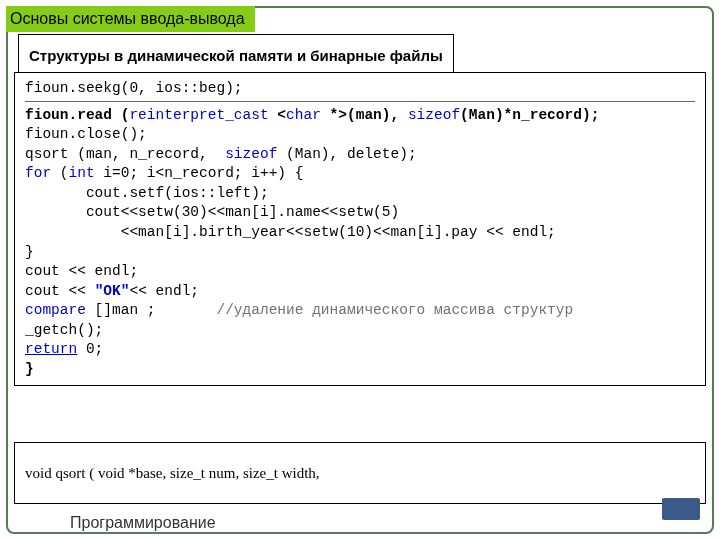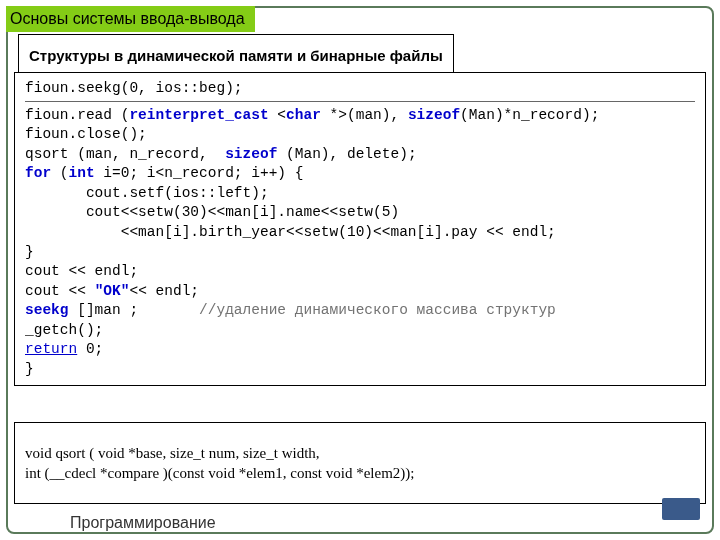--- a/index.html
+++ b/index.html
@@ -53,24 +53,24 @@
     font-family: "Courier New", monospace;
     font-size: 14.5px;
     line-height: 1.35;
     white-space: pre;
   }
   .hr-line {
     border: none;
     border-top: 1px solid #666;
     margin: 2px 0 4px 0;
   }
-  .kw { color: #0000cc; font-weight: bold; }
+  .kw { color: #0000cc; font-weight: normal; }
   .str { color: #0000cc; font-weight: bold; }
   .cmt { color: #737373; }
-  .bold { font-weight: normal; }
+  .bold { font-weight: bold; }
   .ret { color: #0000cc; text-decoration: underline; }
   .footer-box {
     position: absolute;
     left: 14px;
     right: 14px;
     bottom: 36px;
     border: 1px solid #000;
     padding: 20px 10px;
     font-family: "Times New Roman", serif;
     font-size: 15px;
@@ -107,24 +107,23 @@
 <hr class="hr-line"><span class="bold">fioun.read (</span><span class="kw">reinterpret_cast</span><span class="bold"> &lt;</span><span class="kw">char</span><span class="bold"> *&gt;(man), </span><span class="kw">sizeof</span><span class="bold">(Man)*n_record);</span>
 <span>fioun.close();</span>
 <span>qsort (man, n_record,  </span><span class="kw">sizeof</span><span> (Man), delete);</span>
 <span class="kw">for</span><span> (</span><span class="kw">int</span><span> i=0; i&lt;n_record; i++) {</span>
 <span>       cout.setf(ios::left);</span>
 <span>       cout&lt;&lt;setw(30)&lt;&lt;man[i].name&lt;&lt;setw(5)</span>
 <span>           &lt;&lt;man[i].birth_year&lt;&lt;setw(10)&lt;&lt;man[i].pay &lt;&lt; endl;</span>
 <span>}</span>
 <span>cout &lt;&lt; endl;</span>
 <span>cout &lt;&lt; </span><span class="str">"OK"</span><span>&lt;&lt; endl;</span>
-<span class="kw">seekg</span><span> []man ;       </span><span class="cmt">//удаление динамического массива структур</span>
+<span class="kw">compare</span><span> []man ;       </span><span class="cmt">//удаление динамического массива структур</span>
 <span>_getch();</span>
 <span class="ret">return</span><span> 0;</span>
 <span class="bold">}</span></div>
 
 <div class="footer-box">
   <div>void qsort ( void *base,   size_t num,  size_t width,</div>
-  <div>                      int (__cdecl *compare )(const void *elem1, const void *elem2));</div>
 </div>
 
 <div class="footer-caption">Программирование</div>
 <div class="footer-icon"></div>
 
 </body></html>

